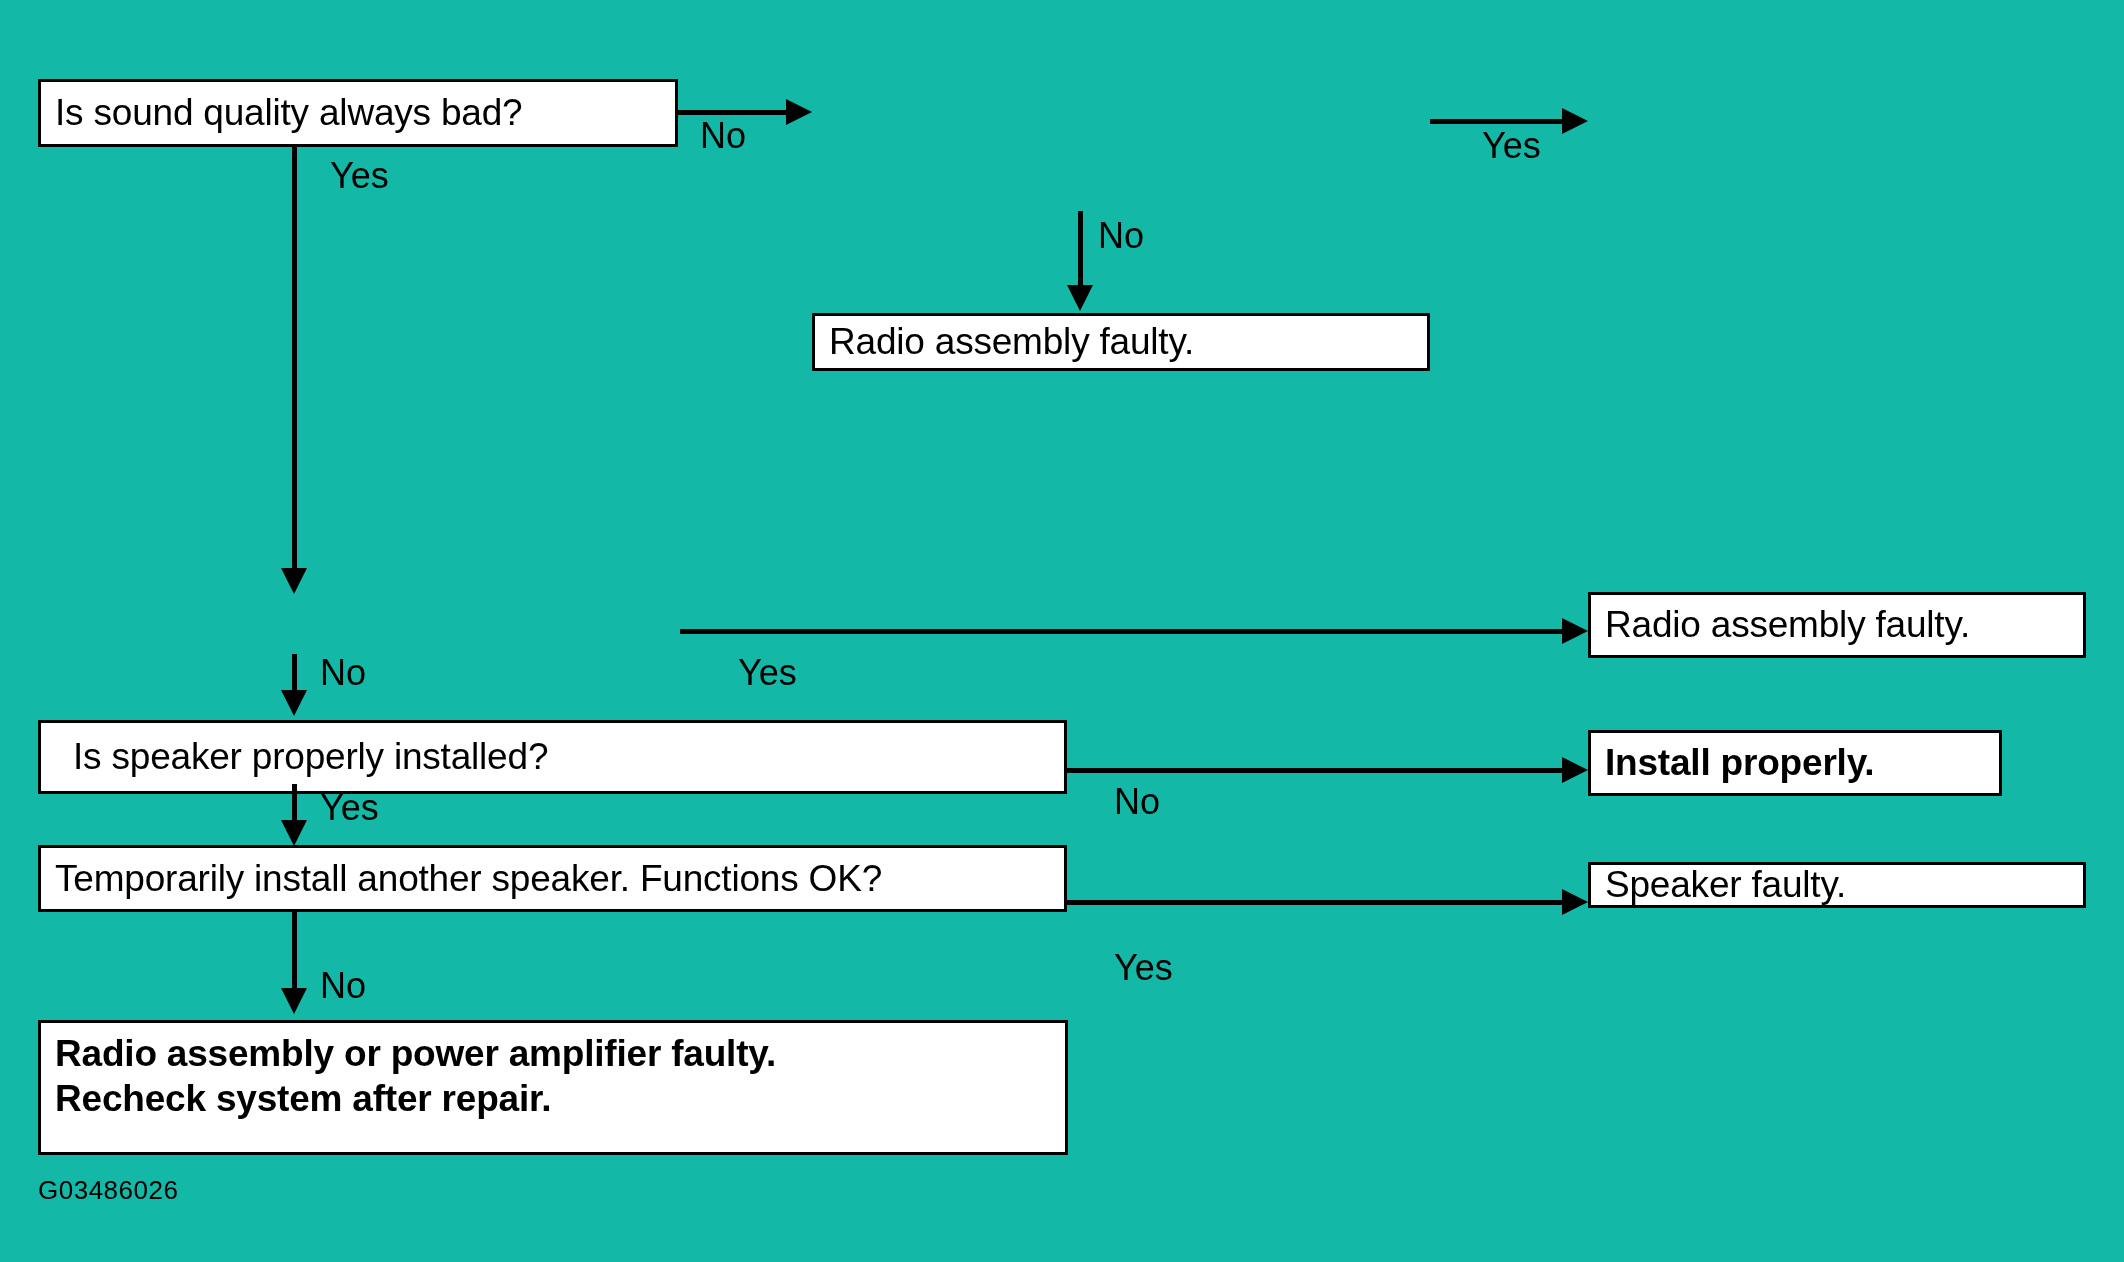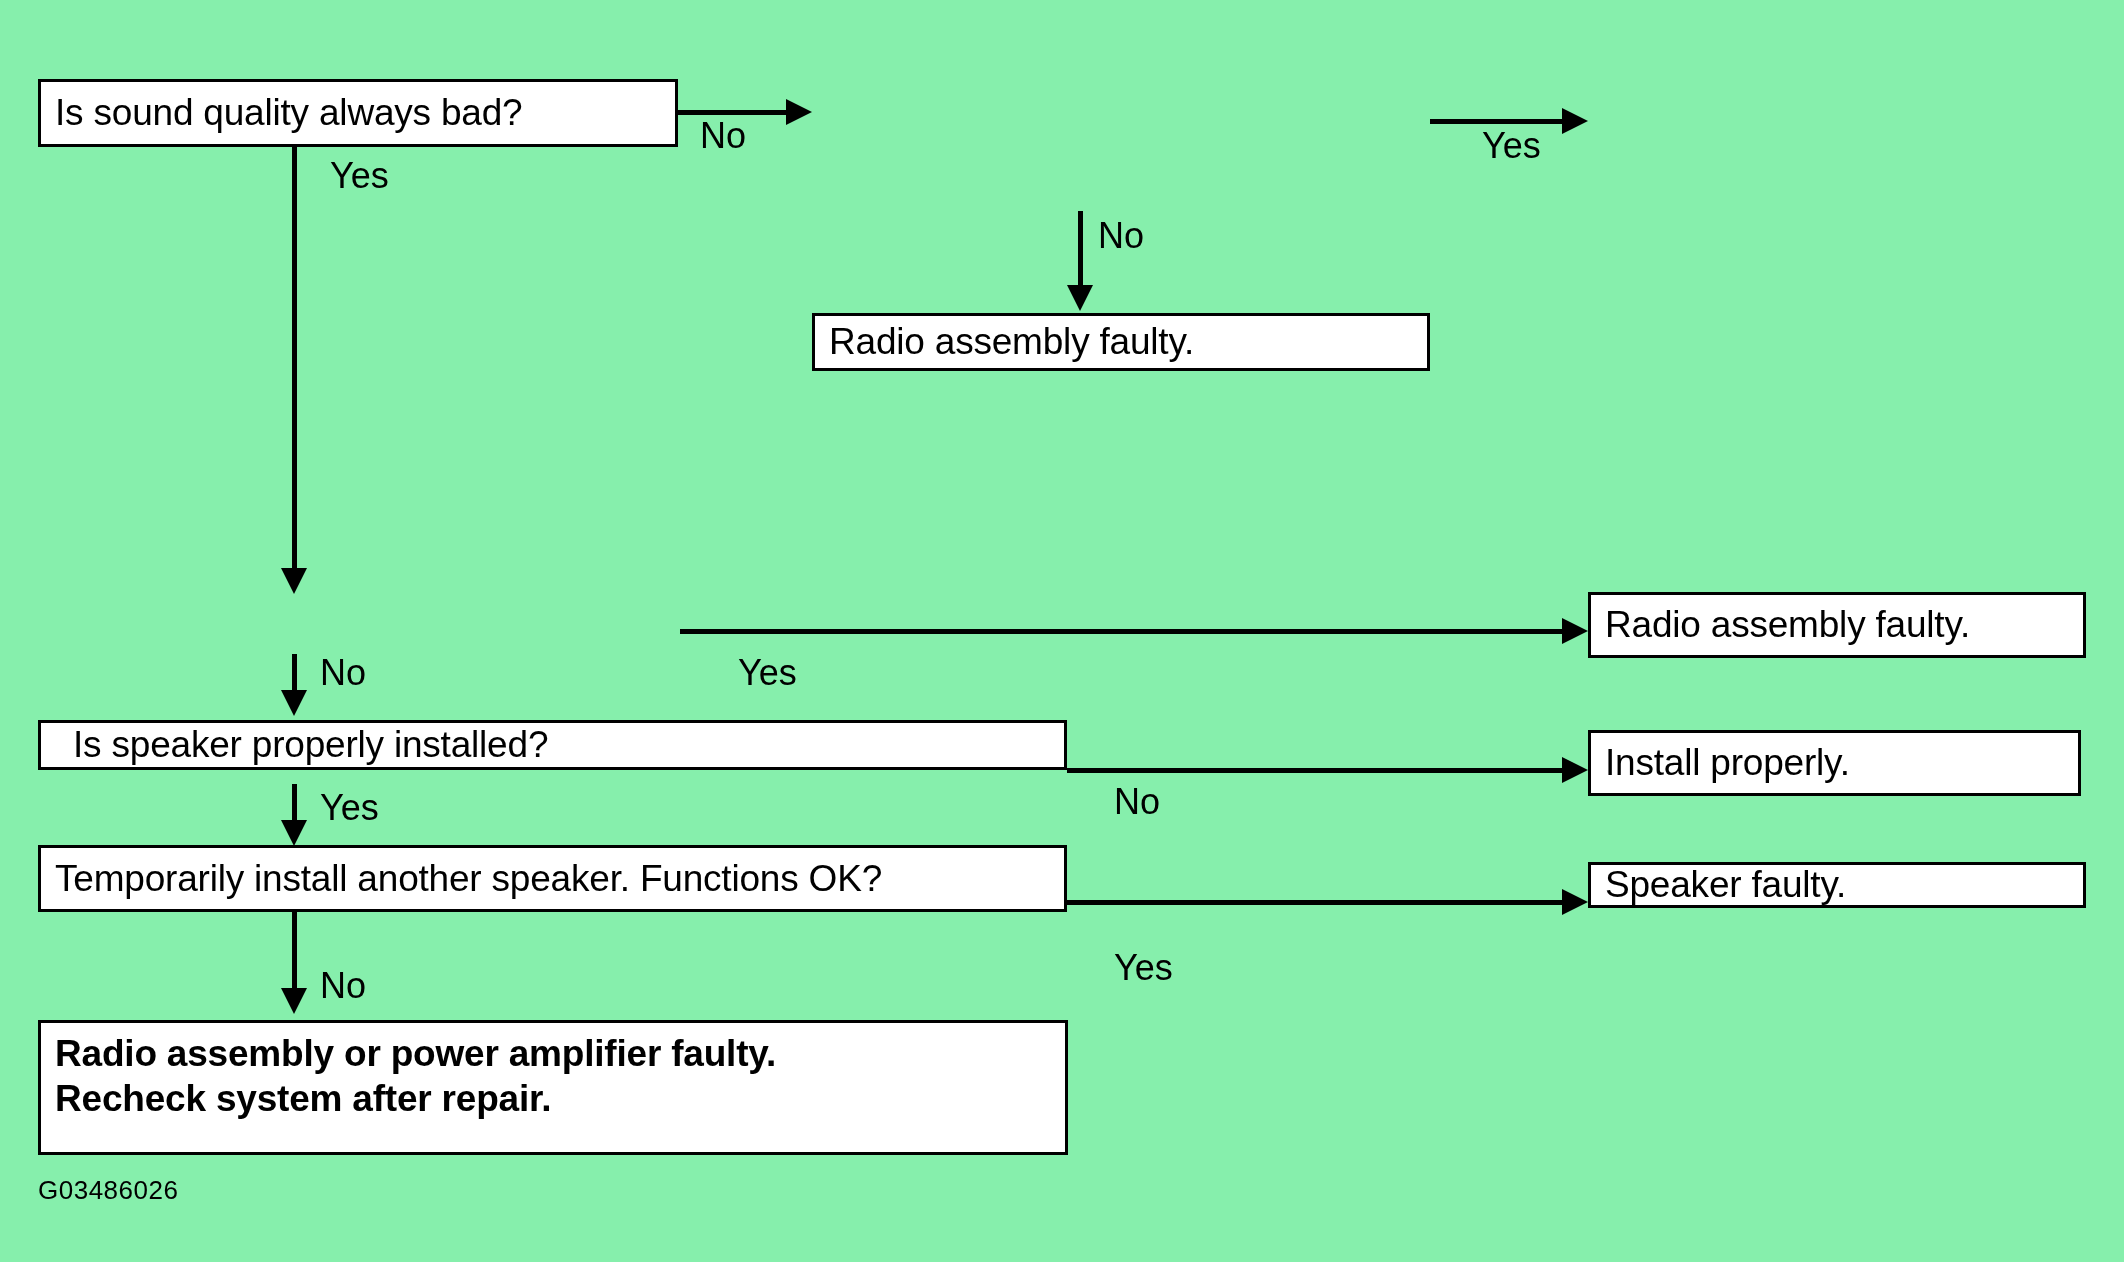--- a/index.html
+++ b/index.html
@@ -4,21 +4,21 @@
 <style>
   html, body {
     margin: 0;
     padding: 0;
     background: #ffffff;
   }
   #canvas {
     position: relative;
     width: 2124px;
     height: 1262px;
-    background: #86efac;
+    background: #14b8a6;
     overflow: hidden;
     font-family: "Liberation Sans", sans-serif;
   }
   .node {
     position: absolute;
     box-sizing: border-box;
     border: 3px solid #000000;
     background: #ffffff;
     display: flex;
     align-items: center;
@@ -89,25 +89,25 @@
 
   <div class="node" style="left:812px; top:313px; width:618px; height:58px;">
     <span class="txt">Radio assembly faulty.</span>
   </div>
 
 
   <div class="node" style="left:1588px; top:592px; width:498px; height:66px;">
     <span class="txt">Radio assembly faulty.</span>
   </div>
 
-  <div class="node" style="left:38px; top:720px; width:1029px; height:50px;padding-left:32px;">
+  <div class="node" style="left:38px; top:720px; width:1029px; height:74px;padding-left:32px;">
     <span class="txt">Is speaker properly installed?</span>
   </div>
 
-  <div class="node" style="left:1588px; top:730px; width:493px; height:66px;">
+  <div class="node" style="left:1588px; top:730px; width:414px; height:66px;font-weight:bold;">
     <span class="txt">Install properly.</span>
   </div>
 
   <div class="node" style="left:38px; top:845px; width:1029px; height:67px;">
     <span class="txt">Temporarily install another speaker. Functions OK?</span>
   </div>
 
   <div class="node" style="left:1588px; top:862px; width:498px; height:46px;">
     <span class="txt">Speaker faulty.</span>
   </div>

